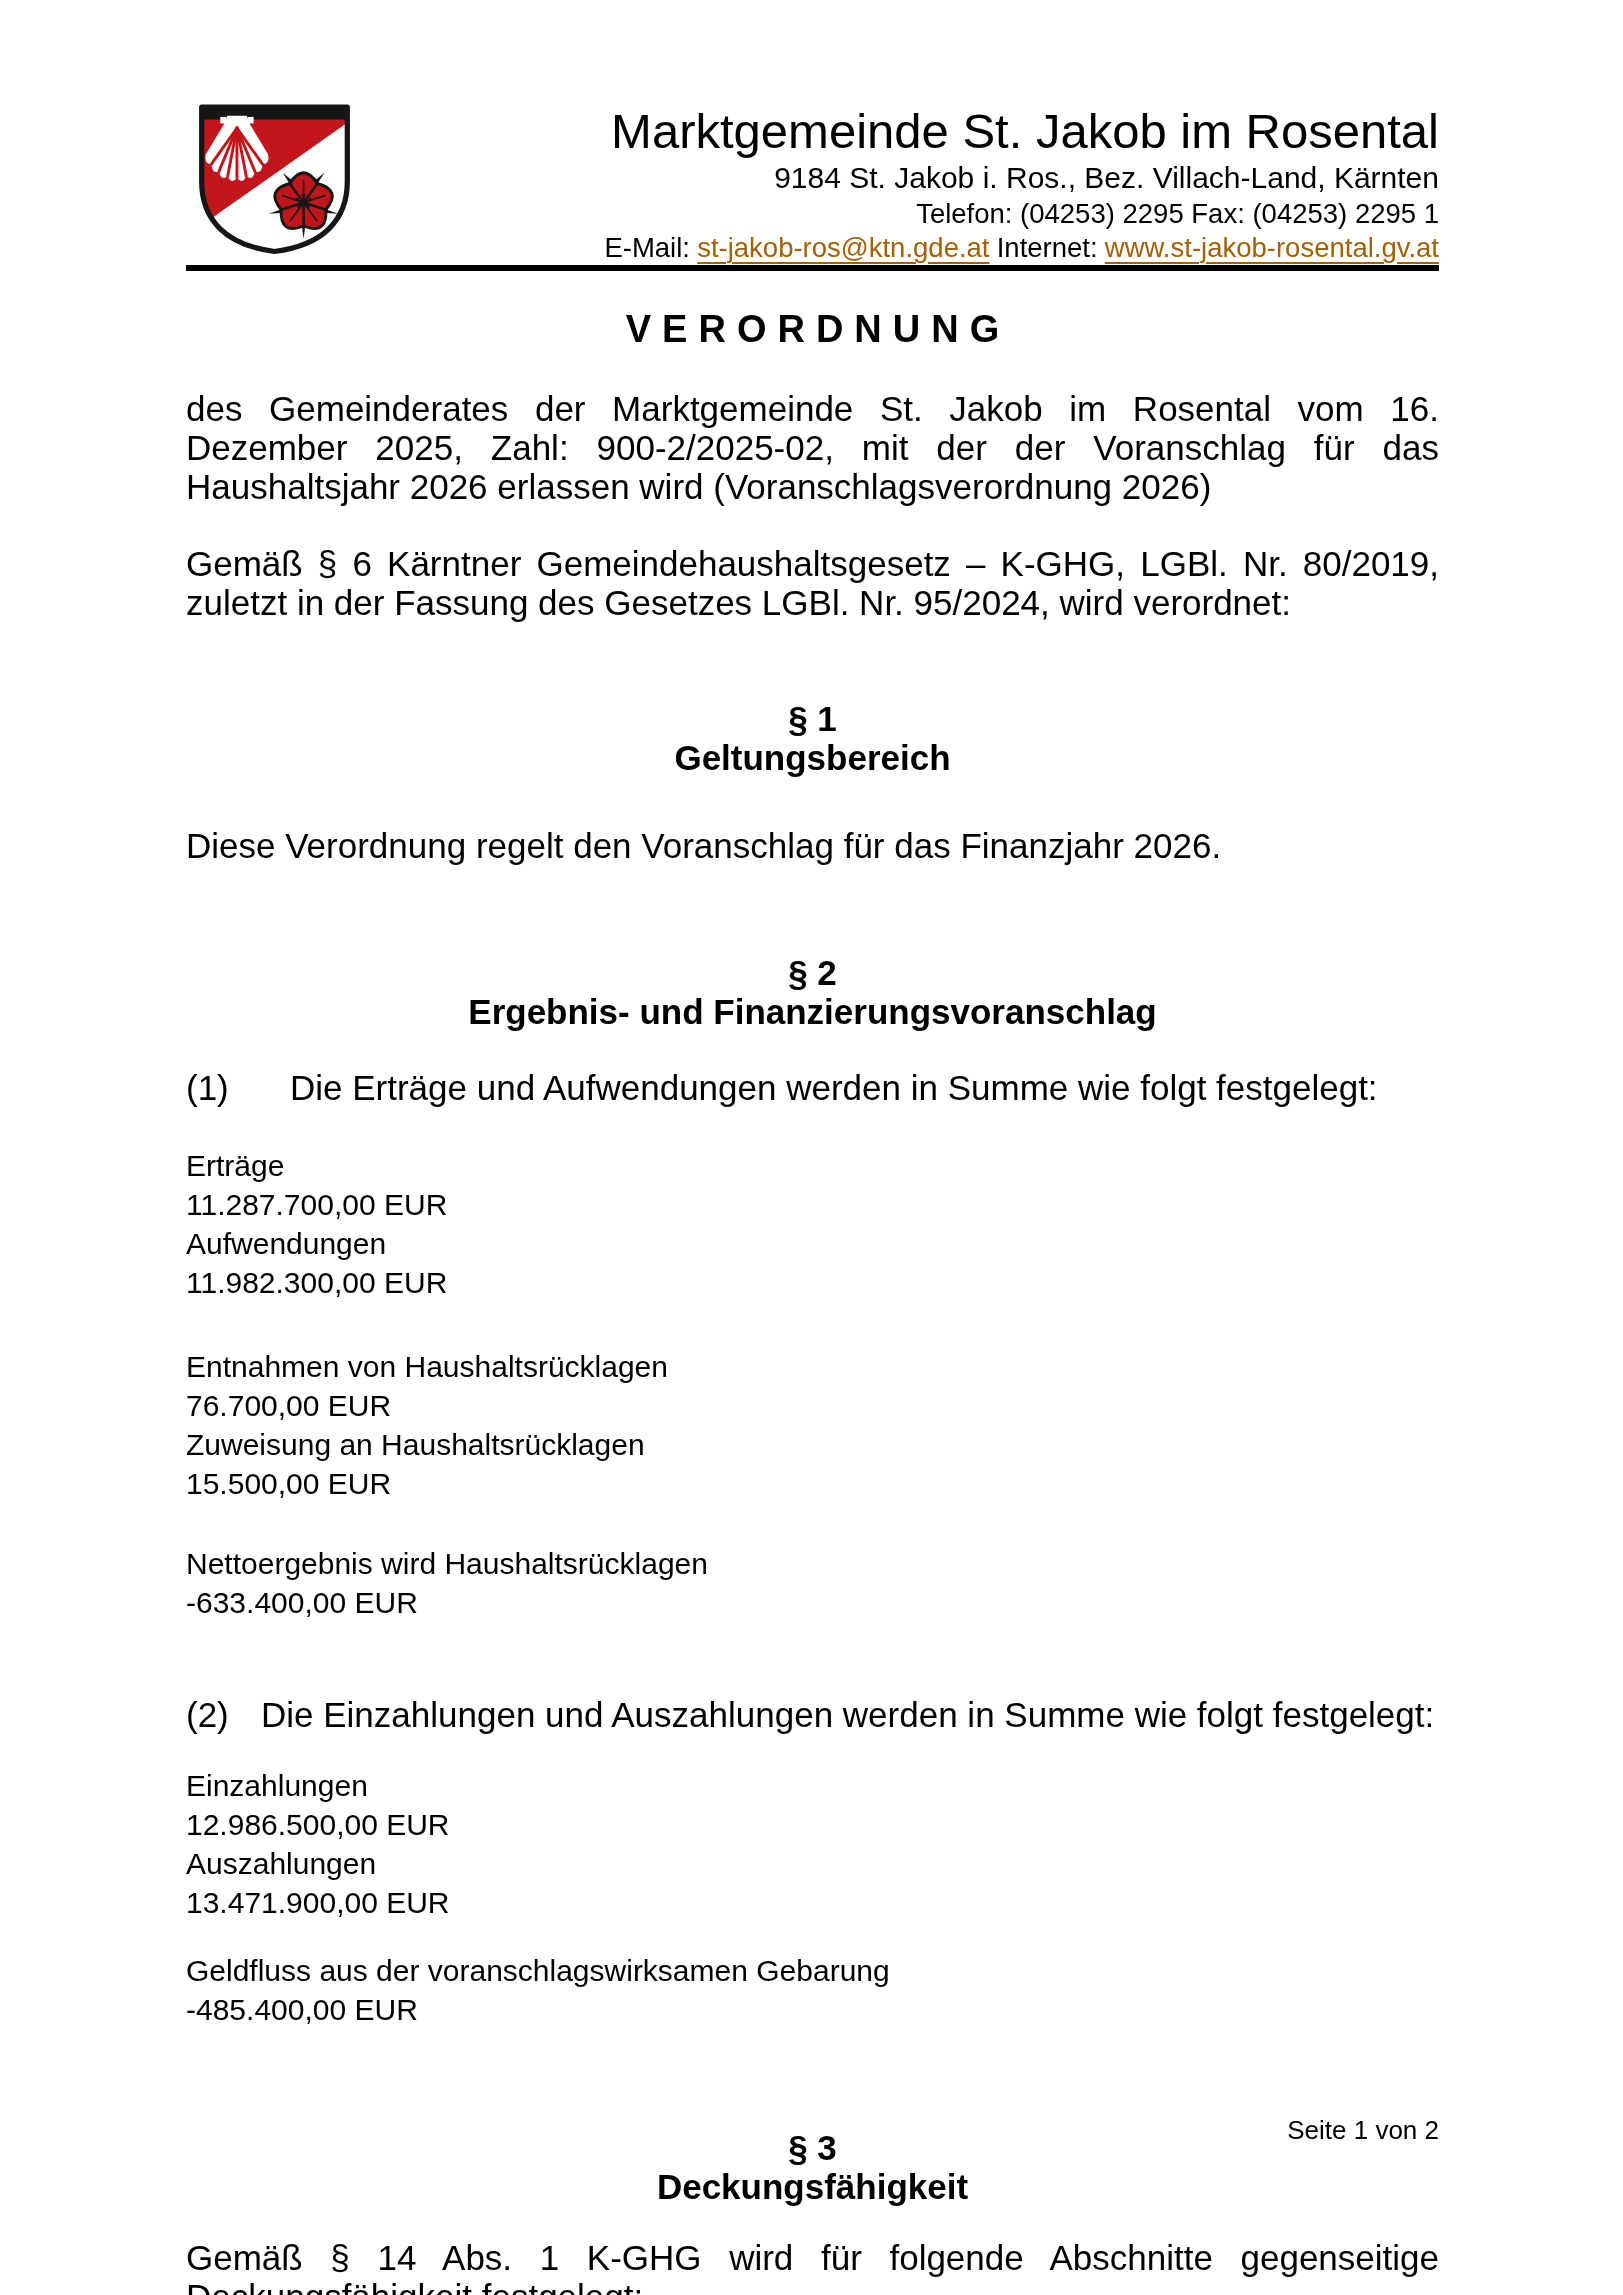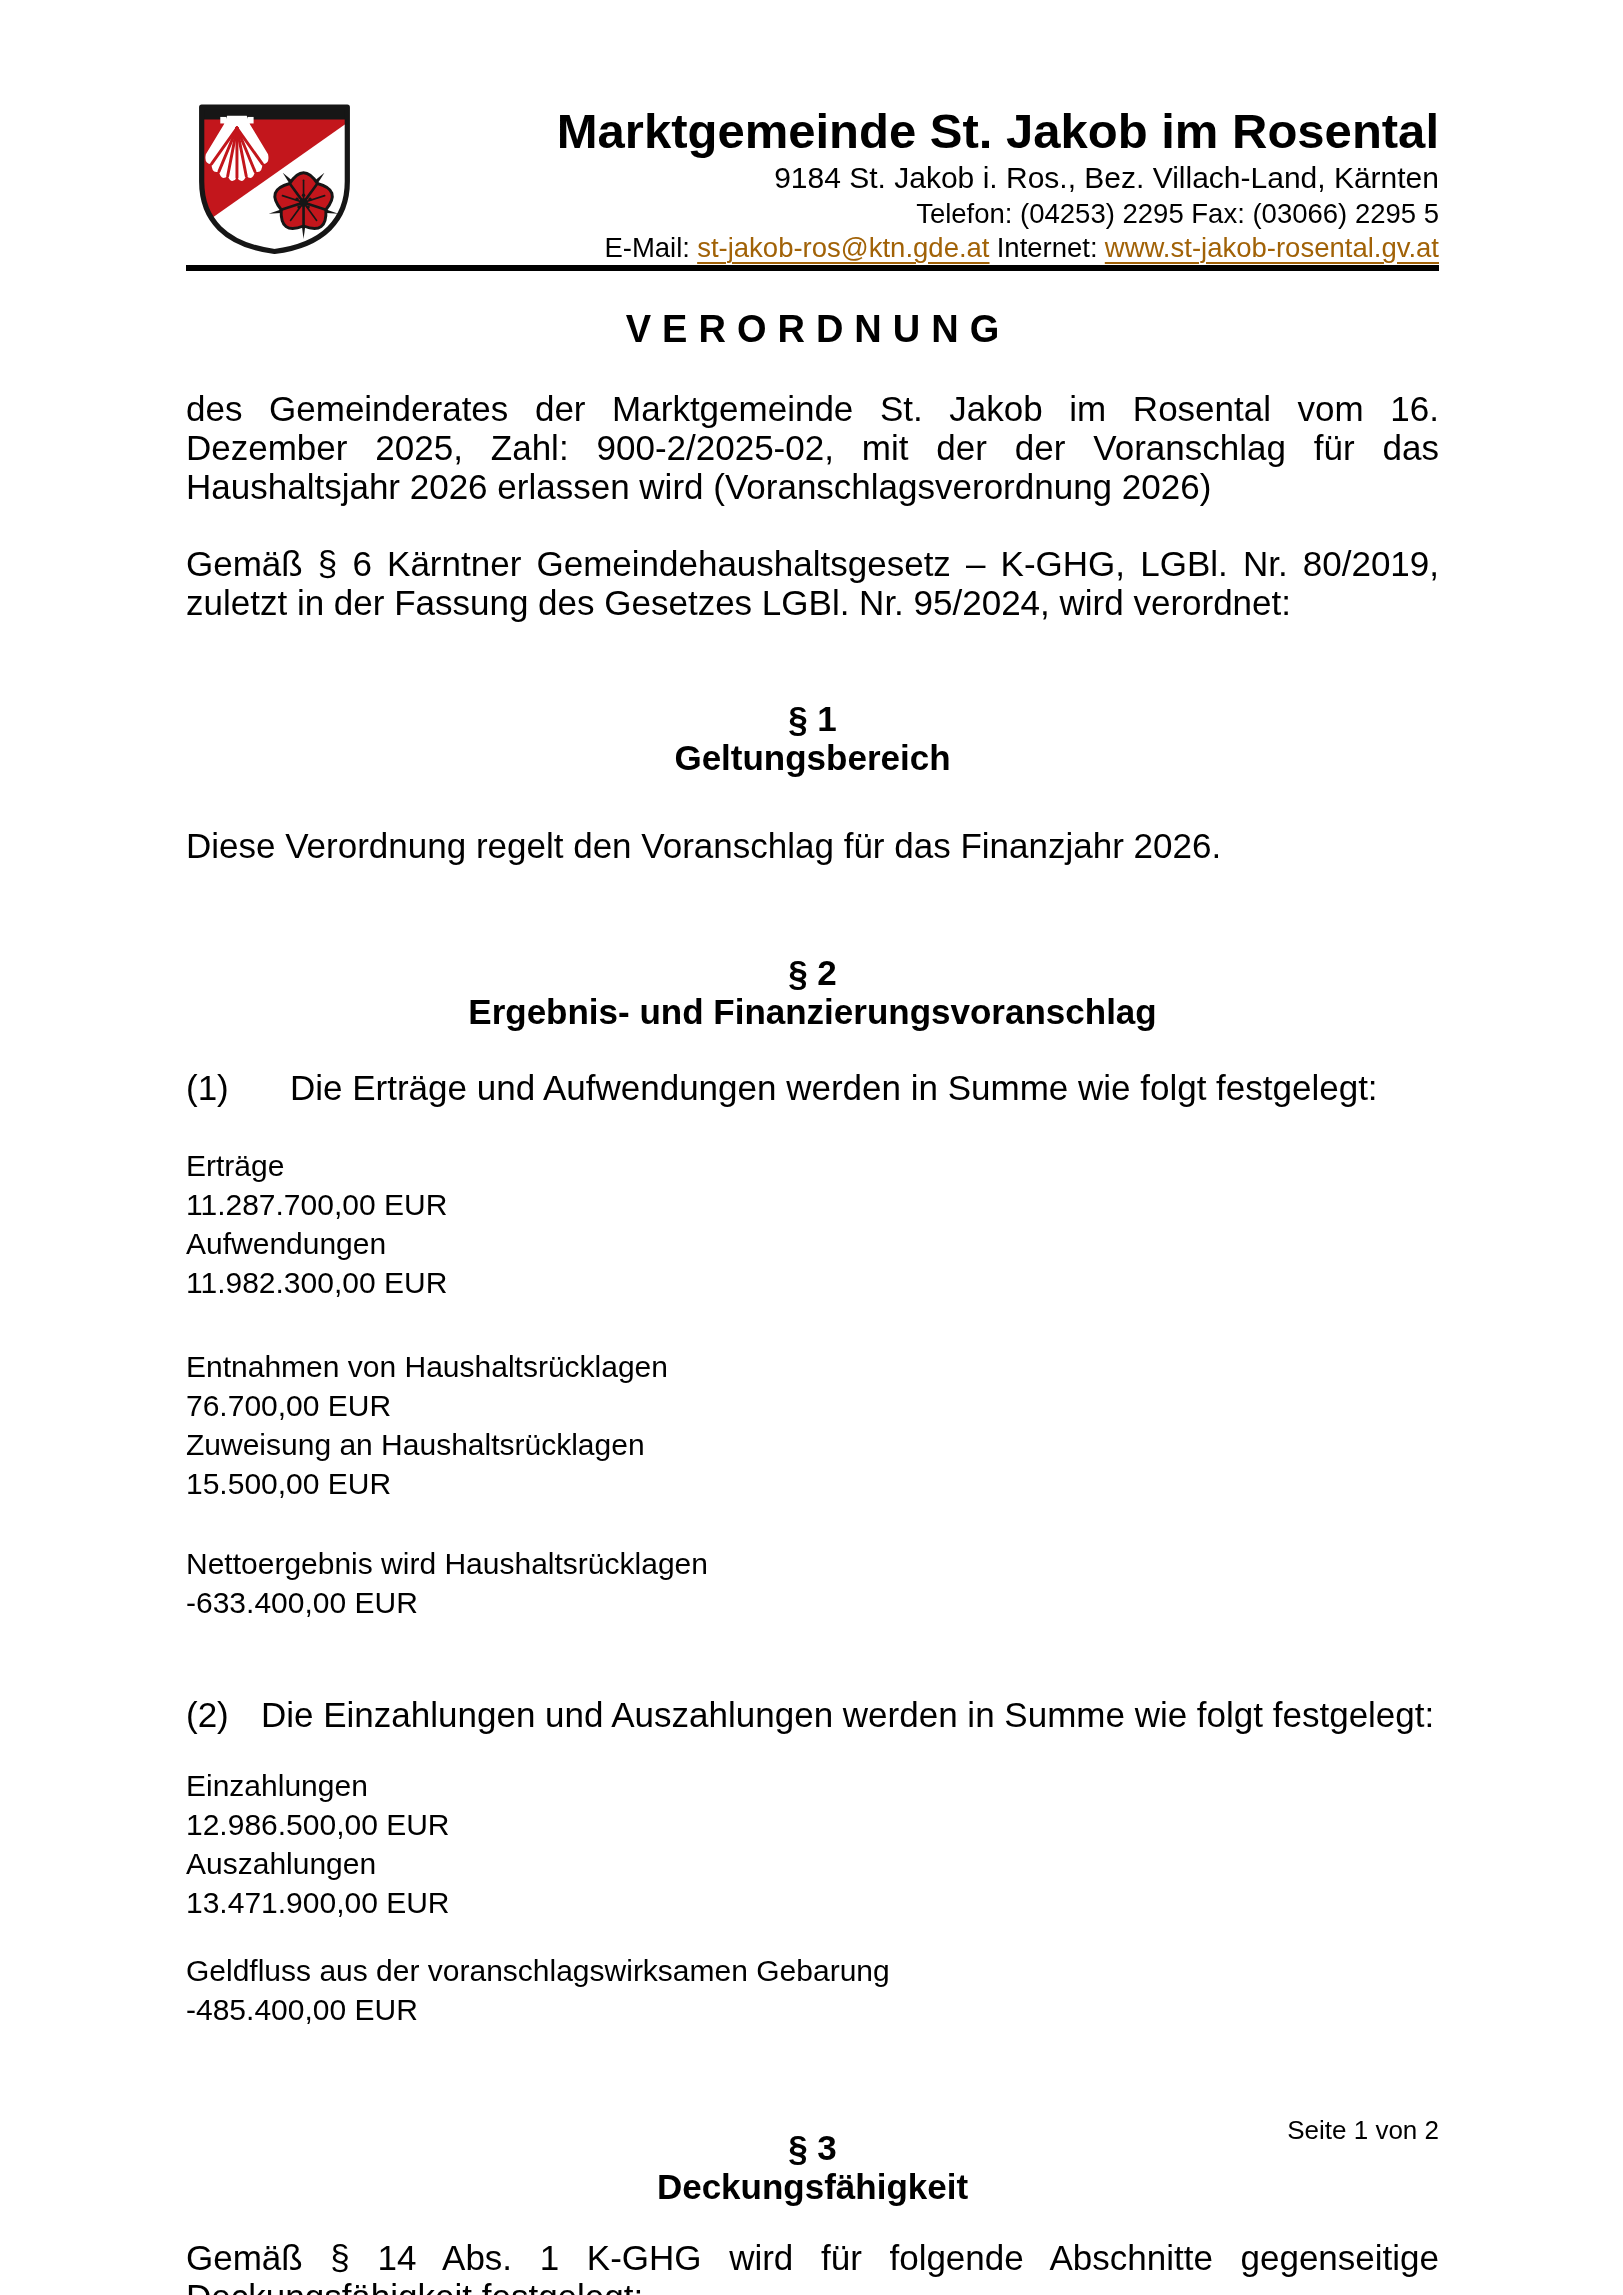--- a/index.html
+++ b/index.html
@@ -9,21 +9,21 @@
     background:#fff;
     box-sizing:border-box;
     padding:0 184px 0 186px;
     font-family:"Liberation Sans","DejaVu Sans",sans-serif;
     color:#000;
     overflow:hidden;
   }
   
   .coat{position:absolute;left:195px;top:98px;width:159px;height:160px;}
   .headtext{padding-top:107px;text-align:right;}
-  .org{font-size:49px;line-height:49px;font-weight:bold;margin:0;}
+  .org{font-size:49px;line-height:49px;font-weight:normal;margin:0;}
   .addr{font-size:30px;line-height:37px;margin-top:2.6px;text-align:right;}
   .tel{font-size:27.5px;line-height:33px;margin-top:1.3px;}
   .mail{font-size:27.5px;line-height:33px;margin-top:1.3px;}
   .mail > * + *{margin-left:7.2px;}
   .mail a{color:#a16207;text-decoration:underline;text-decoration-thickness:2px;text-underline-offset:4.6px;cursor:pointer;}
   .rule{height:5.9px;background:#000;margin-top:1.3px;}
   
   .doc-title{margin-top:39px;text-align:center;font-weight:bold;font-size:38px;line-height:38px;letter-spacing:11px;text-indent:11px;}
   .bt{font-size:35px;line-height:39px;margin:0;}
   .just{text-align:justify;}
@@ -129,21 +129,21 @@
         <circle cx="156" cy="155" r="2.6" fill="#161616"></circle>
       </g>
     </g>
 
     <path d="M10 14 H233 V128 C233 186 197 225 121.5 235 C46 225 10 186 10 128 Z" fill="none" stroke="#161616" stroke-width="8" stroke-linejoin="round"></path>
   </svg>
 
   <header class="headtext">
     <div class="org">Marktgemeinde St. Jakob im Rosental</div>
     <div class="addr">9184 St. Jakob i. Ros., Bez. Villach-Land, Kärnten</div>
-    <div class="tel">Telefon: (04253) 2295 Fax: (03066) 2295 5</div>
+    <div class="tel">Telefon: (04253) 2295 Fax: (04253) 2295 1</div>
     <div class="mail">
       <span>E-Mail:</span><a>st-jakob-ros@ktn.gde.at</a><span>Internet:</span><a>www.st-jakob-rosental.gv.at</a>
     </div>
   </header>
 
   <div class="rule"></div>
 
   <div class="doc-title">VERORDNUNG</div>
 
   <p class="bt just p1">des Gemeinderates der Marktgemeinde St. Jakob im Rosental vom 16. Dezember 2025, Zahl: 900-2/2025-02, mit der der Voranschlag für das Haushaltsjahr 2026 erlassen wird (Voranschlagsverordnung 2026)</p>

